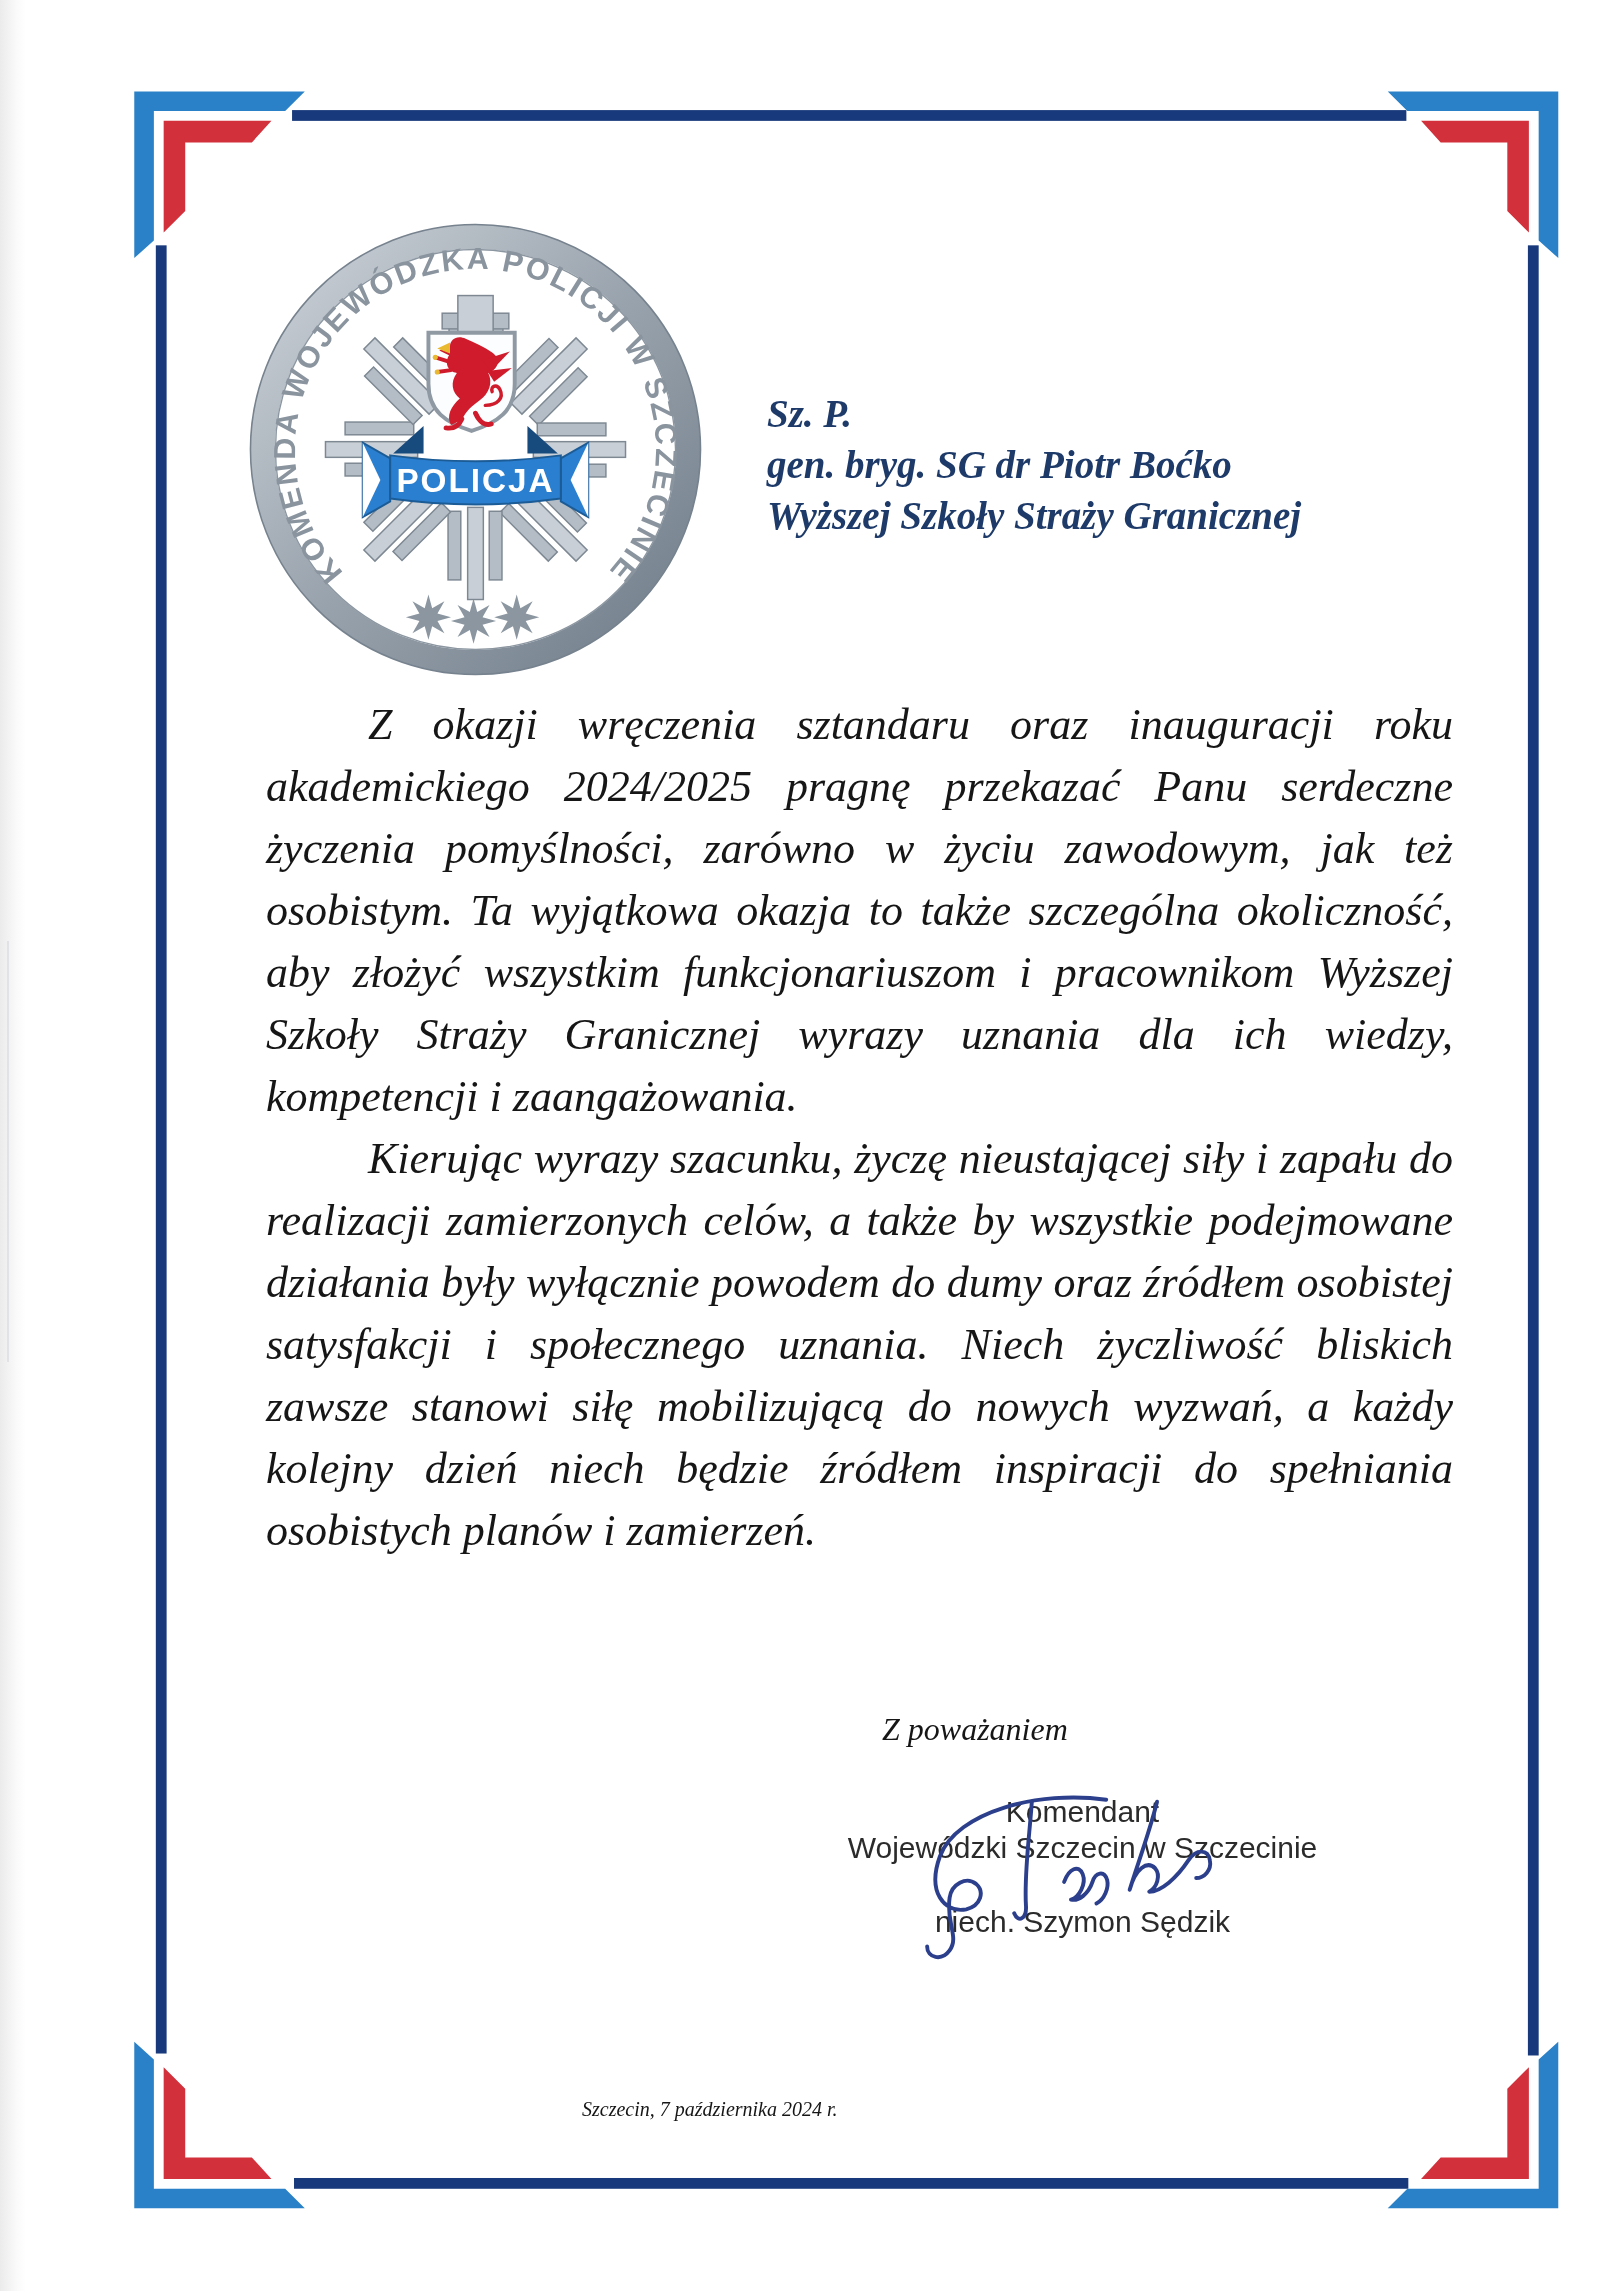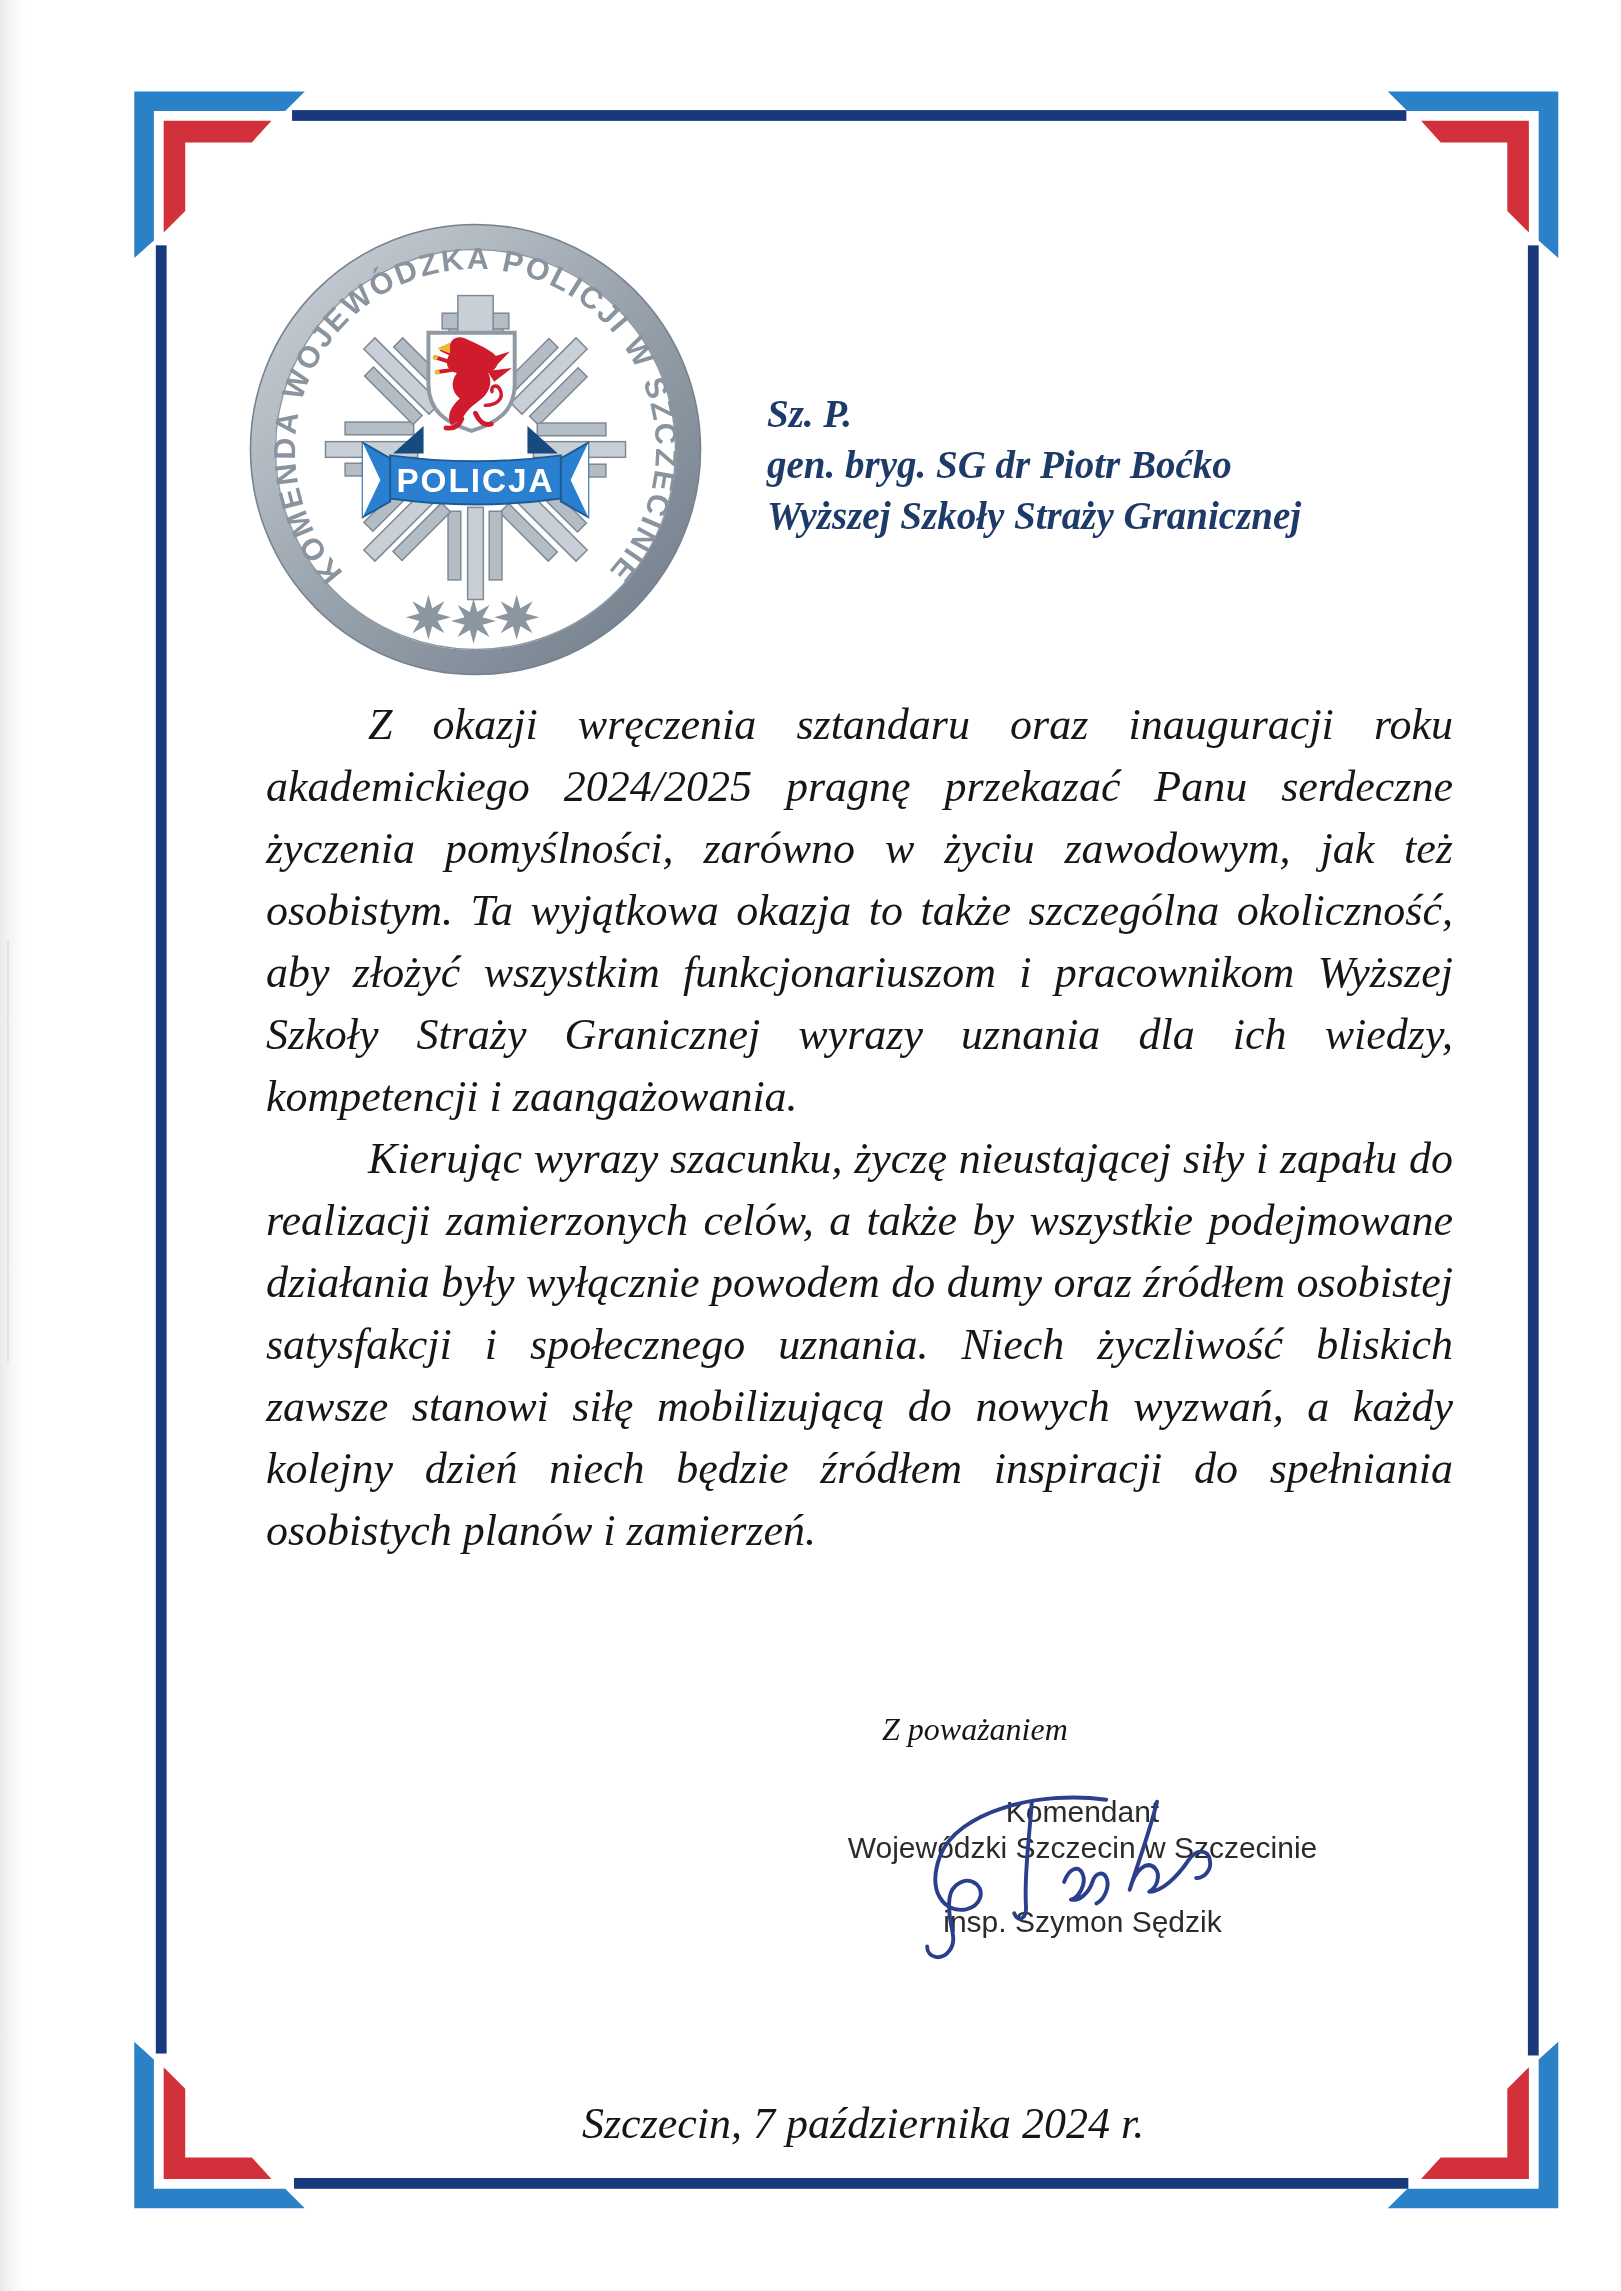--- a/index.html
+++ b/index.html
@@ -64,21 +64,21 @@
     white-space:nowrap;
   }
   .signer-name{margin-top:38px;}
 
   .signature-svg{left:912px;top:1789px;}
   .ink{fill:none;stroke:var(--c-signature_ink,#2c3f8c);stroke-width:4;
     stroke-linecap:round;stroke-linejoin:round;}
 
   .place-date{
     position:absolute;left:582px;top:2098px;width:490px;
-    text-align:center;font-style:italic;font-size:44px;
+    font-style:italic;font-size:20px;
     color:var(--c-body_text,#161616);white-space:nowrap;
   }
 </style>
 </head>
 <body>
 
 <div class="page">
 
   <div class="scan-strip"></div>
   <div class="scan-line"></div>
@@ -221,21 +221,21 @@
   <div class="letter-body">
     <p>Z okazji wręczenia sztandaru oraz inauguracji roku akademickiego 2024/2025 pragnę przekazać Panu serdeczne życzenia pomyślności, zarówno w życiu zawodowym, jak też osobistym. Ta wyjątkowa okazja to także szczególna okoliczność, aby złożyć wszystkim funkcjonariuszom i pracownikom Wyższej Szkoły Straży Granicznej wyrazy uznania dla ich wiedzy, kompetencji i zaangażowania.</p>
     <p>Kierując wyrazy szacunku, życzę nieustającej siły i zapału do realizacji zamierzonych celów, a także by wszystkie podejmowane działania były wyłącznie powodem do dumy oraz źródłem osobistej satysfakcji i społecznego uznania. Niech życzliwość bliskich zawsze stanowi siłę mobilizującą do nowych wyzwań, a każdy kolejny dzień niech będzie źródłem inspiracji do spełniania osobistych planów i zamierzeń.</p>
   </div>
 
   <div class="valediction">Z poważaniem</div>
 
   <div class="signature-block">
     <div>Komendant</div>
     <div>Wojewódzki Szczecin w Szczecinie</div>
-    <div class="signer-name">insp. Szymon Sędzik</div>
+    <div class="signer-name">niech. Szymon Sędzik</div>
   </div>
 
   <svg class="signature-svg" width="314" height="181" viewBox="0 0 320 185">
     <path class="ink" d="M198,11 C130,1 45,23 28,69 C15,105 32,127 55,123 C70,119 74,105 65,97
                          C55,89 40,97 38,111 C34,137 48,151 38,165 C30,176 15,173 15,161"></path>
     <path class="ink" d="M122,13 C120,45 114,85 116,119 C117,133 108,137 104,127"></path>
     <path class="ink" d="M155,95 C160,81 170,77 174,87 C178,97 170,111 162,113
                          C170,115 180,107 184,95 C187,85 196,83 199,93 C201,101 196,113 188,117"></path>
     <path class="ink" d="M250,13 C242,45 230,77 222,103 C228,81 240,73 248,81
                          C254,88 250,101 242,105 C254,105 270,91 282,73

